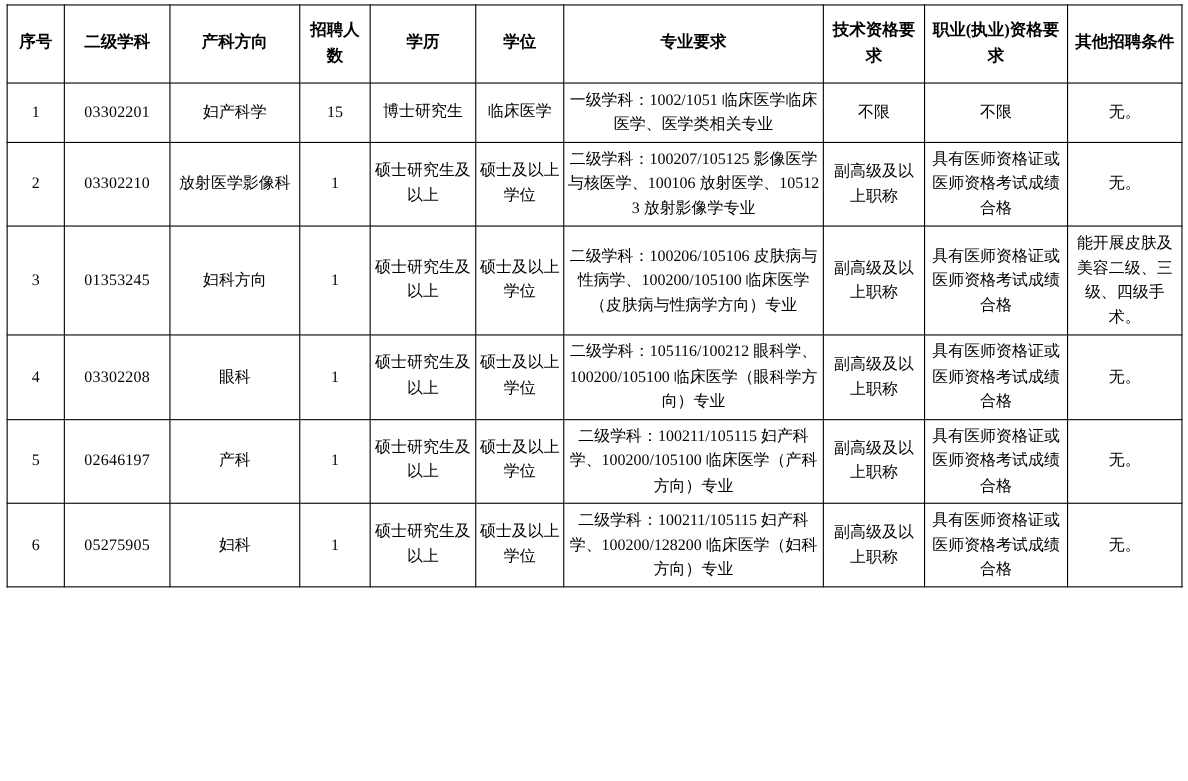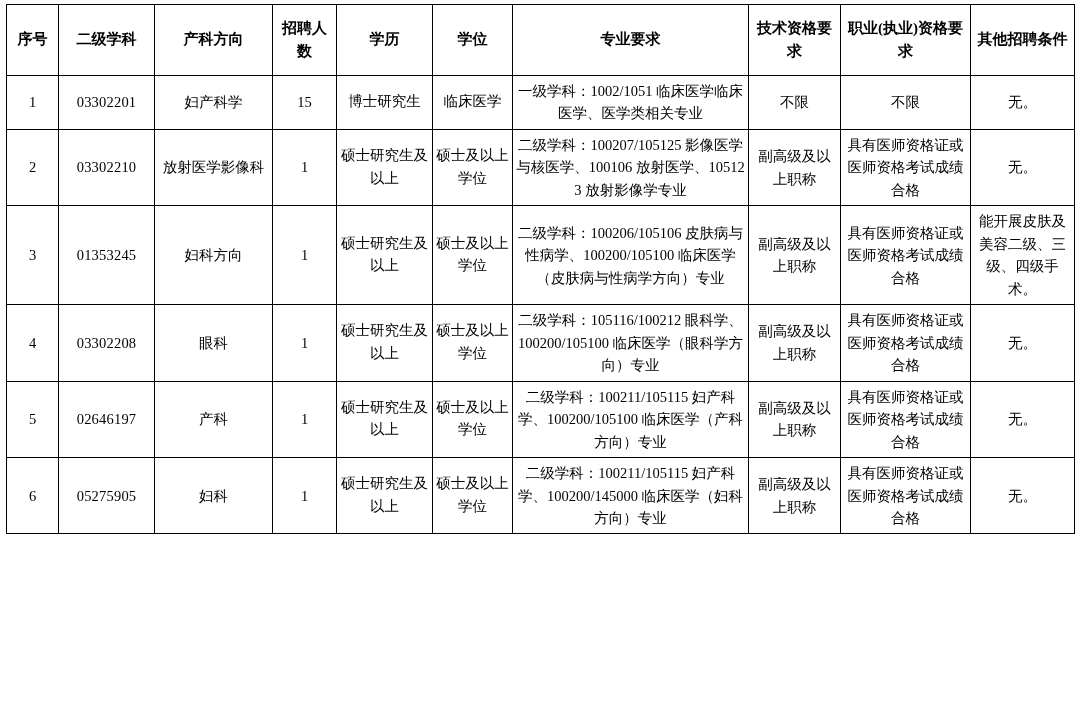--- a/index.html
+++ b/index.html
@@ -170,20 +170,20 @@
         <td class="c-cert">具有医师资格证或医师资格考试成绩合格</td>
         <td class="c-other">无。</td>
       </tr>
       <tr>
         <td class="c-index">6</td>
         <td class="c-code">05275905</td>
         <td class="c-name">妇科</td>
         <td class="c-count">1</td>
         <td class="c-edu">硕士研究生及以上</td>
         <td class="c-degree">硕士及以上学位</td>
-        <td class="c-major">二级学科：100211/105115 妇产科学、100200/145000 临床医学（妇科方向）专业</td>
+        <td class="c-major">二级学科：100211/105115 妇产科学、100200/128200 临床医学（妇科方向）专业</td>
         <td class="c-tech">副高级及以上职称</td>
         <td class="c-cert">具有医师资格证或医师资格考试成绩合格</td>
         <td class="c-other">无。</td>
       </tr>
     </tbody>
   </table>
 </div>
 
 </body></html>

